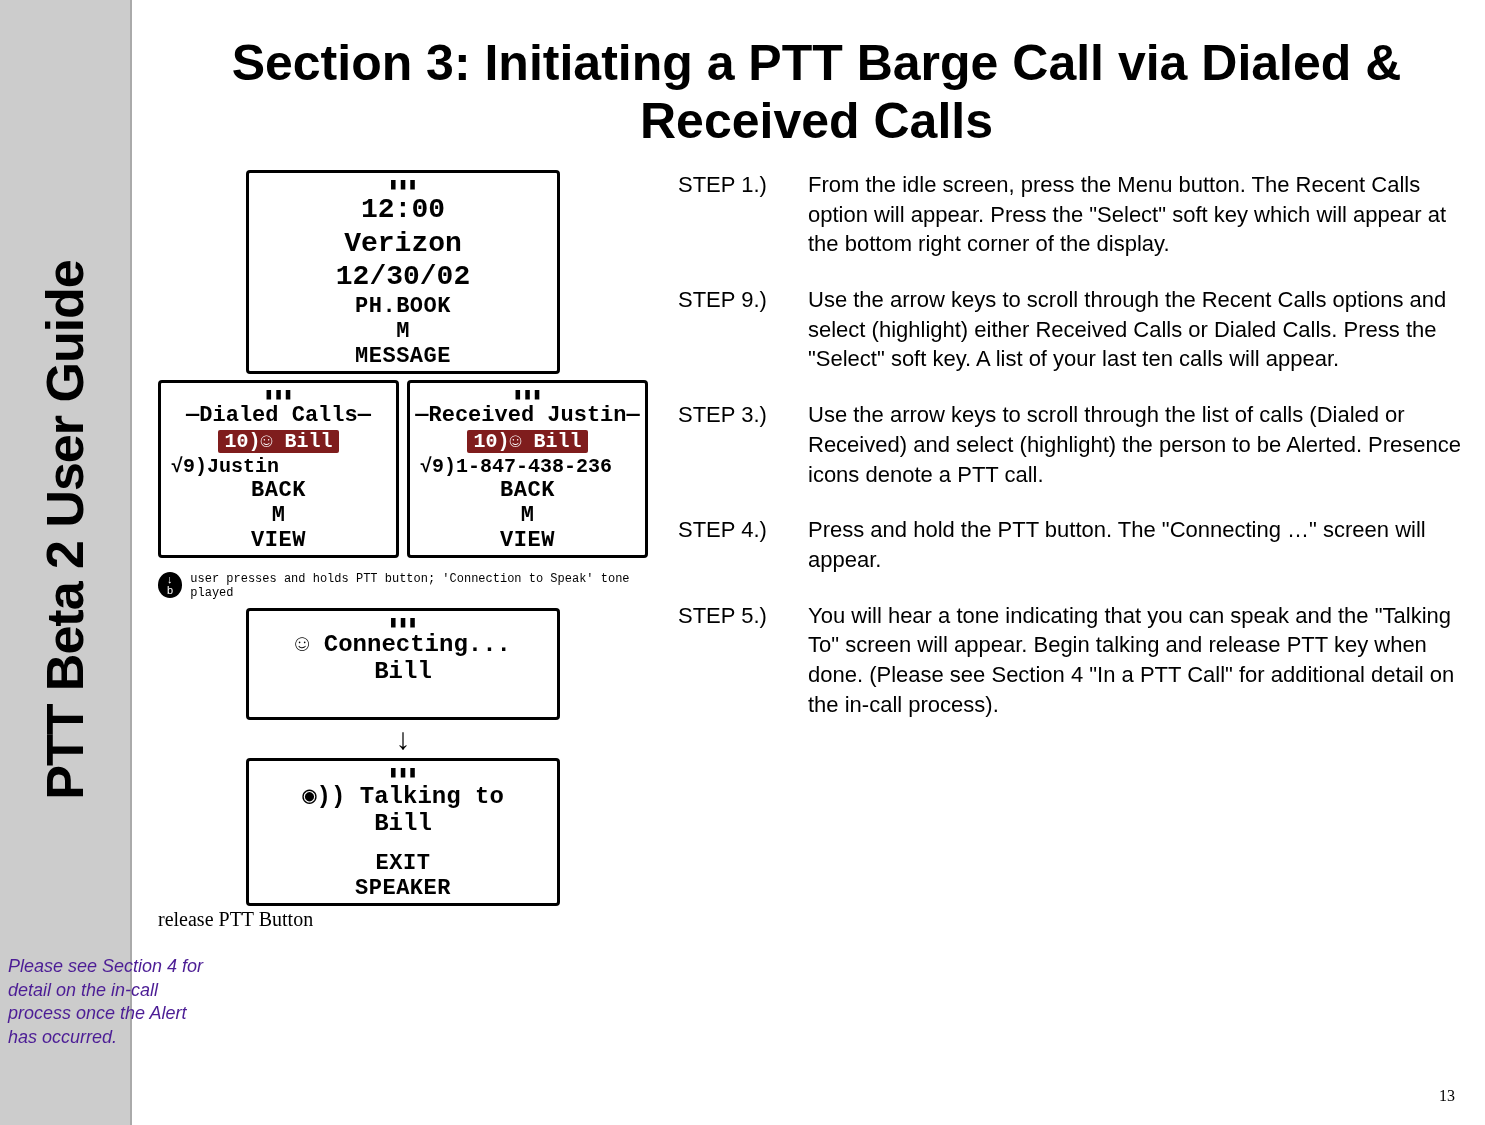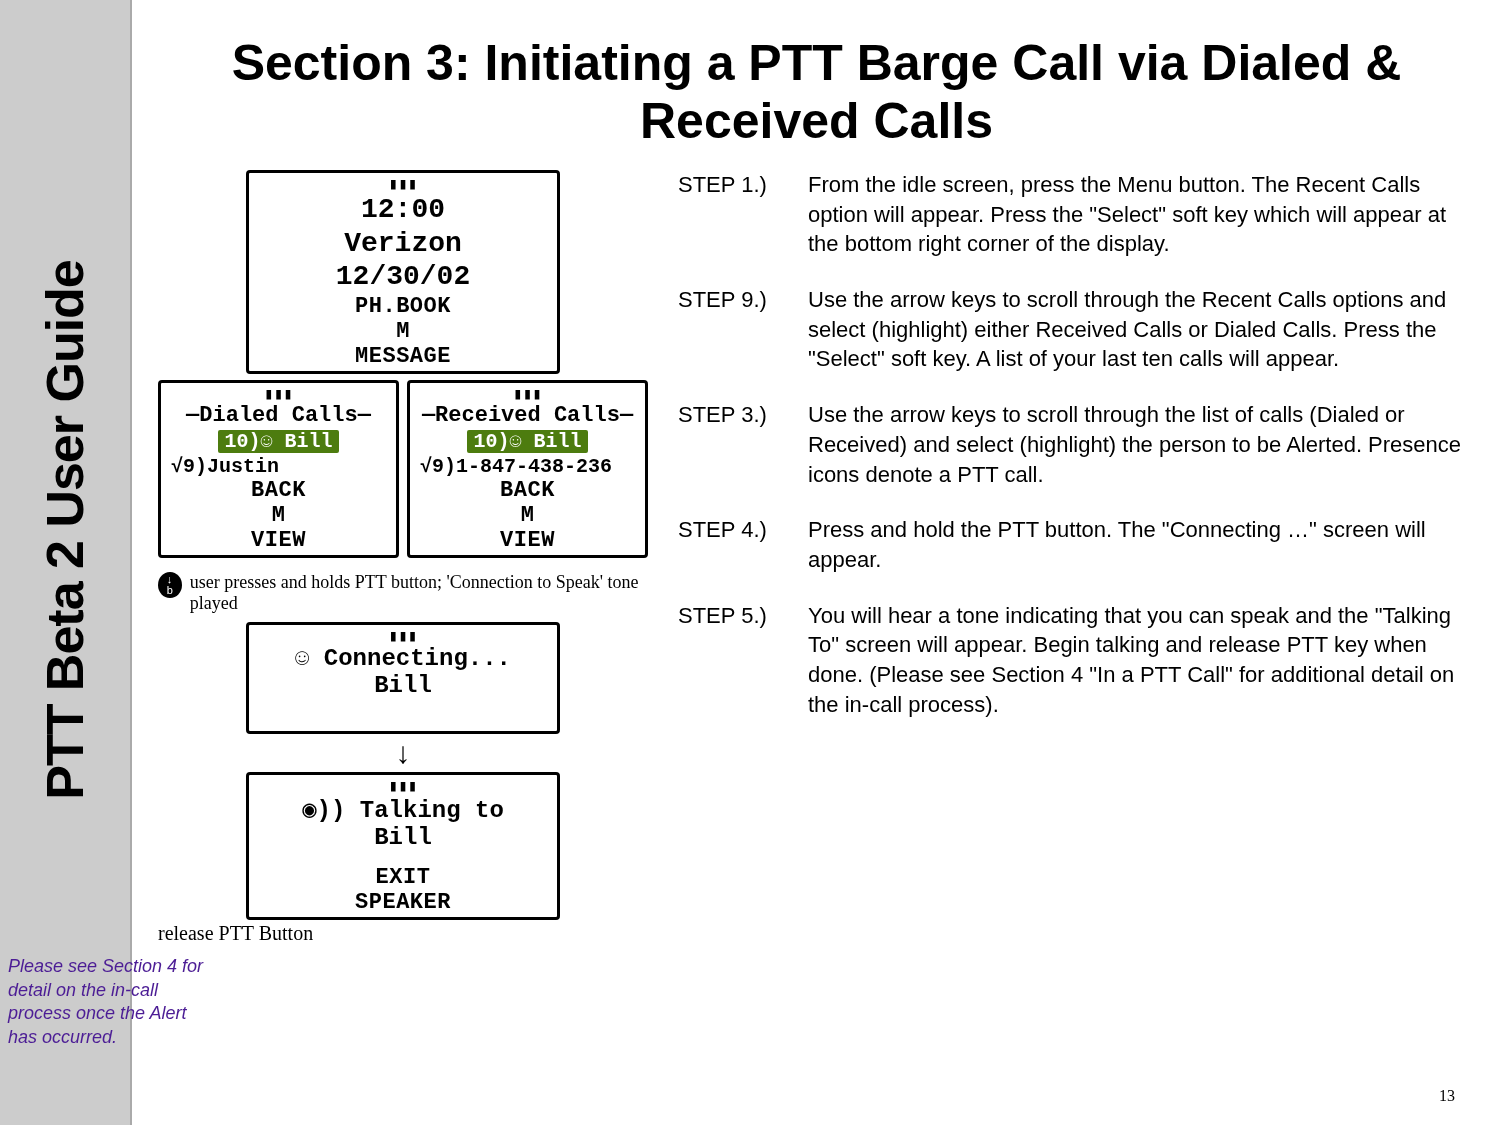--- a/index.html
+++ b/index.html
@@ -88,27 +88,27 @@
     padding: 0 6px;
     letter-spacing:0.5px;
     flex-direction:column;
   }
   .phone.idle { width: 300px; margin-left:auto; margin-right:auto; }
   .two { display:flex; gap:8px; align-items:flex-start; }
   .two .phone { flex:1; }
   .hrow {   font-family:"Courier New",monospace;  text-align:center;  font-size:22px;}
   .highlight {
     display:inline-block;
-    background:#4d7c0f; color:#fff; border-radius:2px;
+    background:#7f1d1d; color:#fff; border-radius:2px;
     padding: 0 6px; margin:2px 4px;  font-size:20px;
   }
   .phone .list .row { text-align:left; padding-left:6px; font-size:20px; }
   .note-bubble { display:flex; gap:8px; align-items:flex-start; justify-content:center; margin:8px 0;}
   .note-bubble .dot { width:26px;height:26px;border-radius:50%;background:#000;color:#fff;font-size:11px;display:flex;align-items:center;justify-content:center;flex-direction:column;line-height:1;}
-  .note-bubble .txt { font-size:18px; font-family: Liberation Serif, serif;}
+  .note-bubble .txt { font-size:12px; font-family: Liberation Mono, monospace;}
   .arrow { text-align:center; font-size:30px; line-height:1;}
   .caption { text-align:left; font-family:"Times New Roman",serif; font-size:20px;}
   
   .step { display:flex; margin-bottom: 26px; font-size:22px; line-height:1.35; }
   .step .lbl { width:130px; flex-shrink:0;}
   .step .body { flex:1;}
   .pagenum { position:absolute; bottom:20px; right:30px; font-size:16px;font-family:Liberation Serif, serif;}
 </style>
 </head>
 <body>
@@ -146,21 +146,21 @@
             <div class="row">√9)Justin</div>
           </div>
           <div class="softrow">
             <span>BACK</span>
             <span>M</span>
             <span>VIEW</span>
           </div>
         </div>
         <div class="phone">
           <div class="sig">▮▮▮</div>
-          <div class="hrow">—Received Calls—</div>
+          <div class="hrow">—Received Justin—</div>
           <div class="list">
             <span class="highlight">10)☺ Bill</span>
             <div class="row">√9)1-847-438-236</div>
           </div>
           <div class="softrow">
             <span>BACK</span>
             <span>M</span>
             <span>VIEW</span>
           </div>
         </div>

